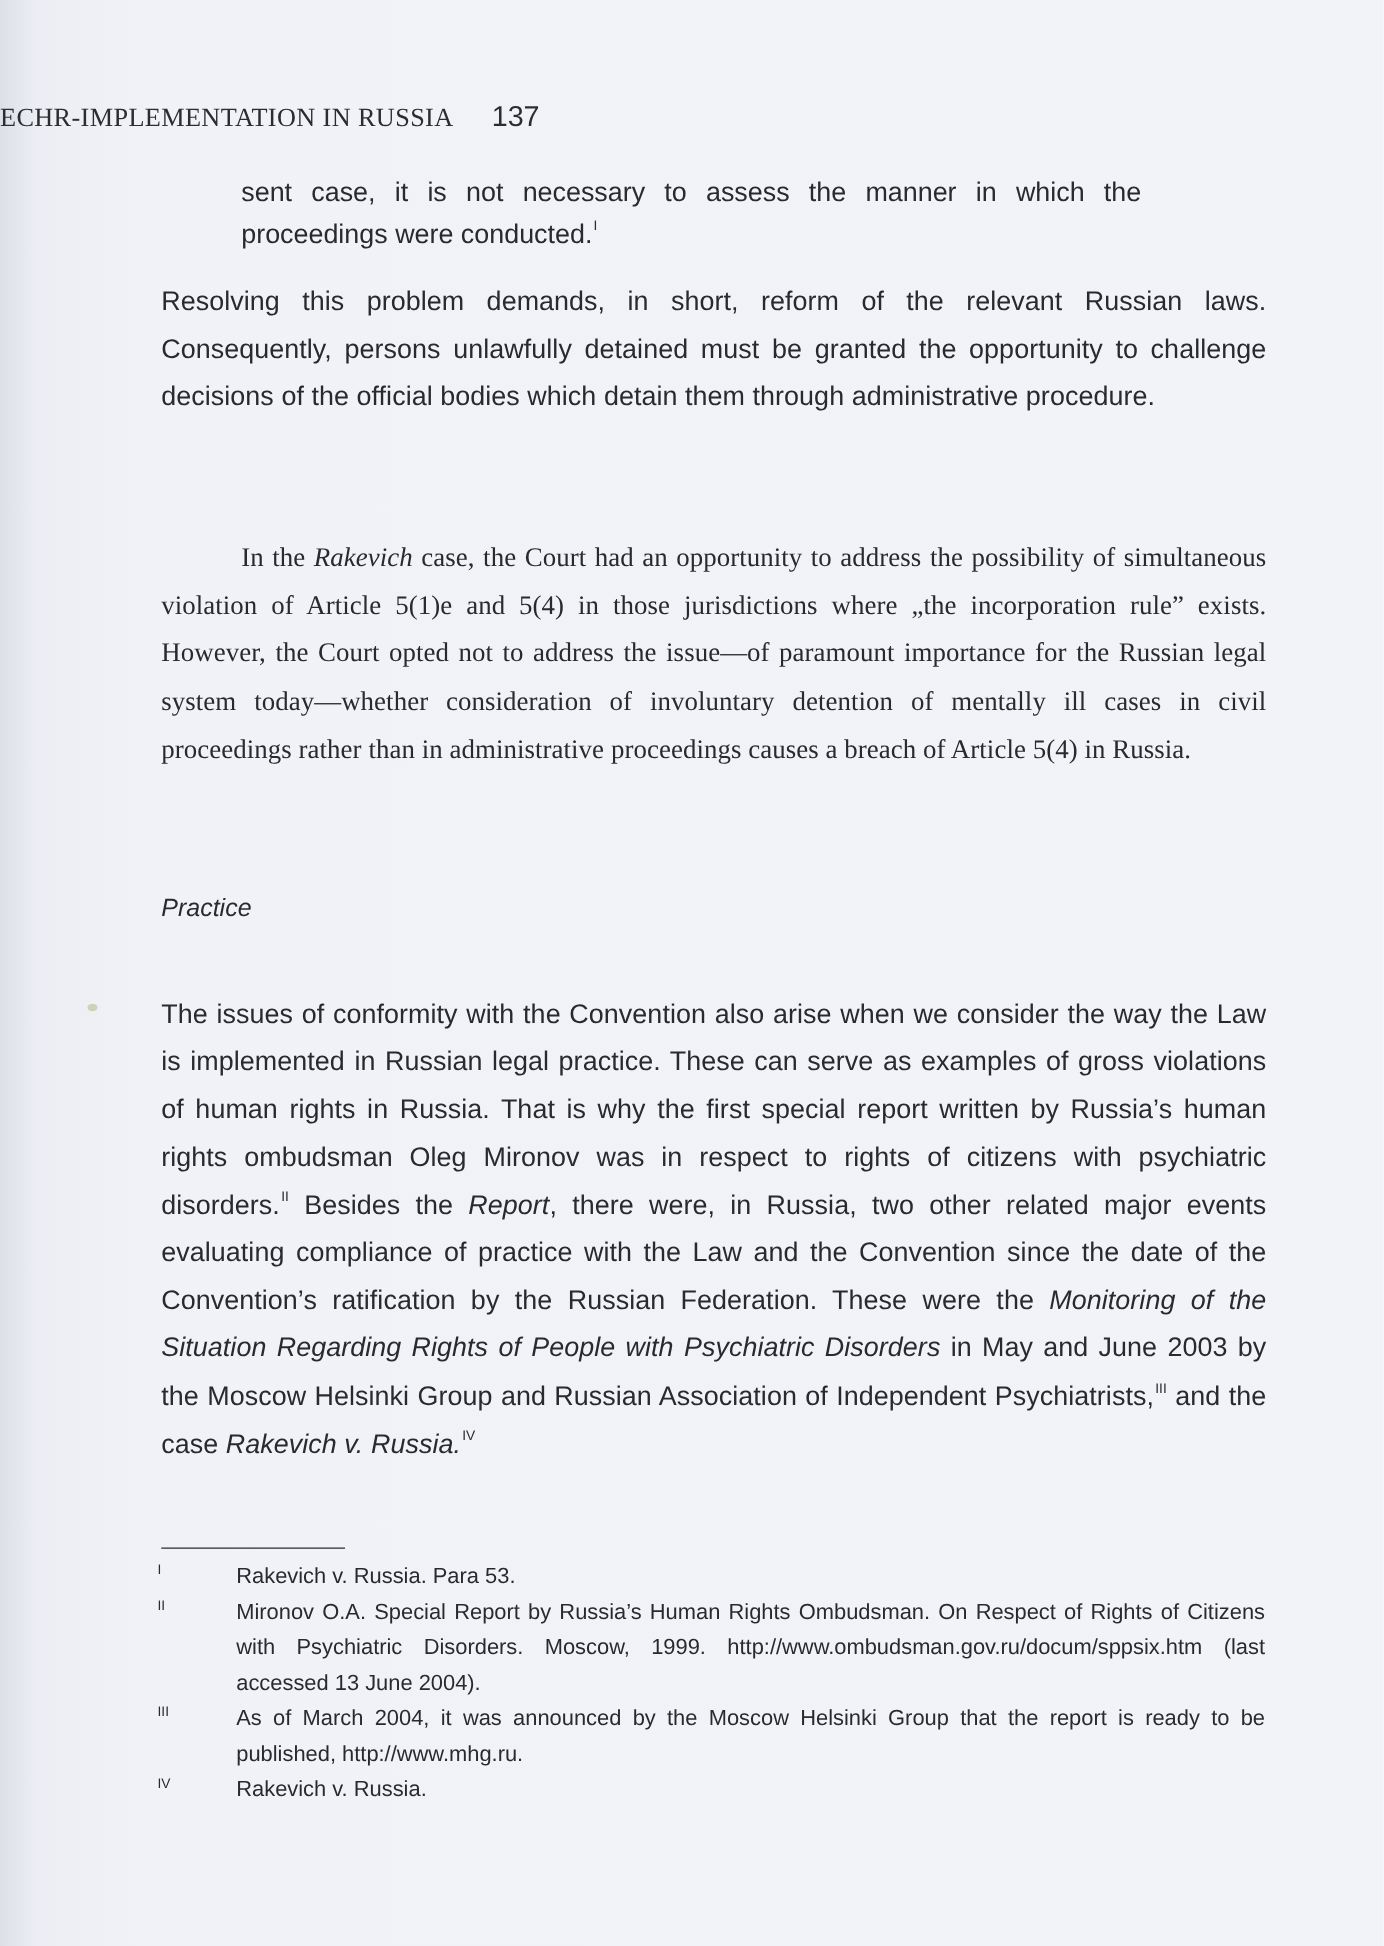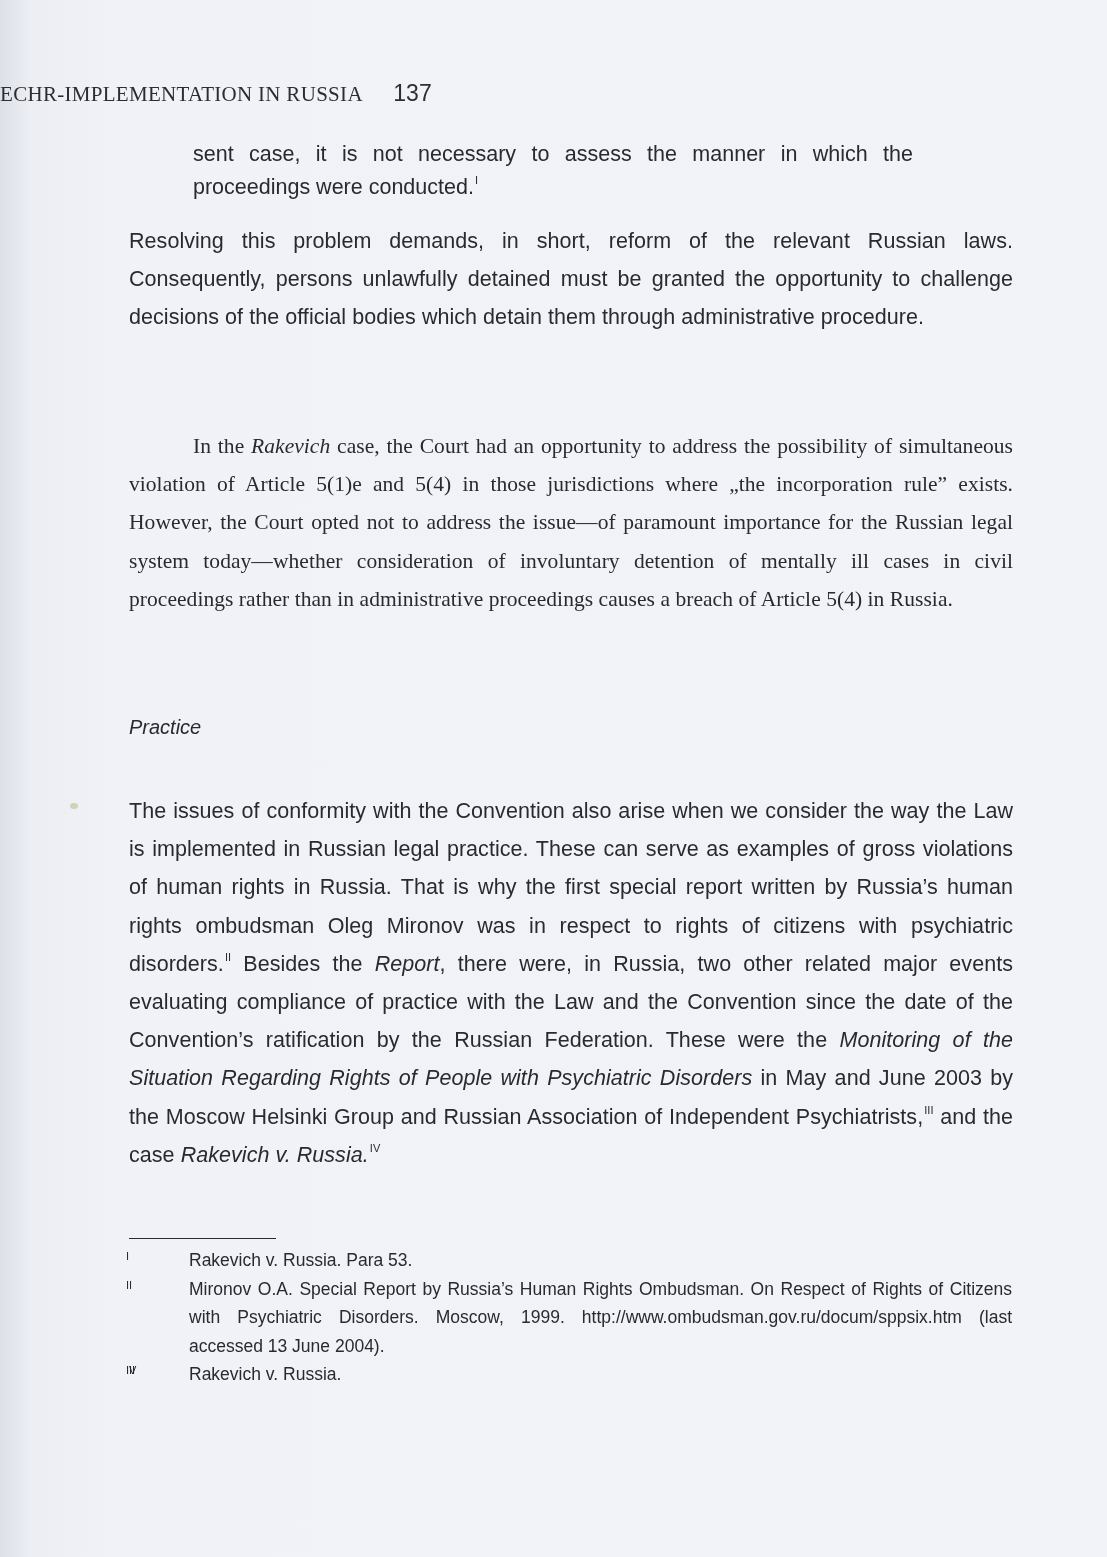--- a/index.html
+++ b/index.html
@@ -86,20 +86,21 @@
   <div class="fn-item">
     <span class="fn-marker">I</span>
     <span>Rakevich v. Russia. Para 53.</span>
   </div>
   <div class="fn-item">
     <span class="fn-marker">II</span>
     <span>Mironov O.A. Special Report by Russia’s Human Rights Ombudsman. On Respect of Rights of Citizens with Psychiatric Disorders. Moscow, 1999. http://www.ombudsman.gov.ru/docum/sppsix.htm (last accessed 13 June 2004).</span>
   </div>
   <div class="fn-item">
     <span class="fn-marker">III</span>
+    <span>As of March 2004, it was announced by the Moscow Helsinki Group that the report is ready to be published, http://www.mhg.ru.</span>
   </div>
   <div class="fn-item">
     <span class="fn-marker">IV</span>
     <span>Rakevich v. Russia.</span>
   </div>
 </div>
 
 <div class="speck"></div>
 
 </body></html>

